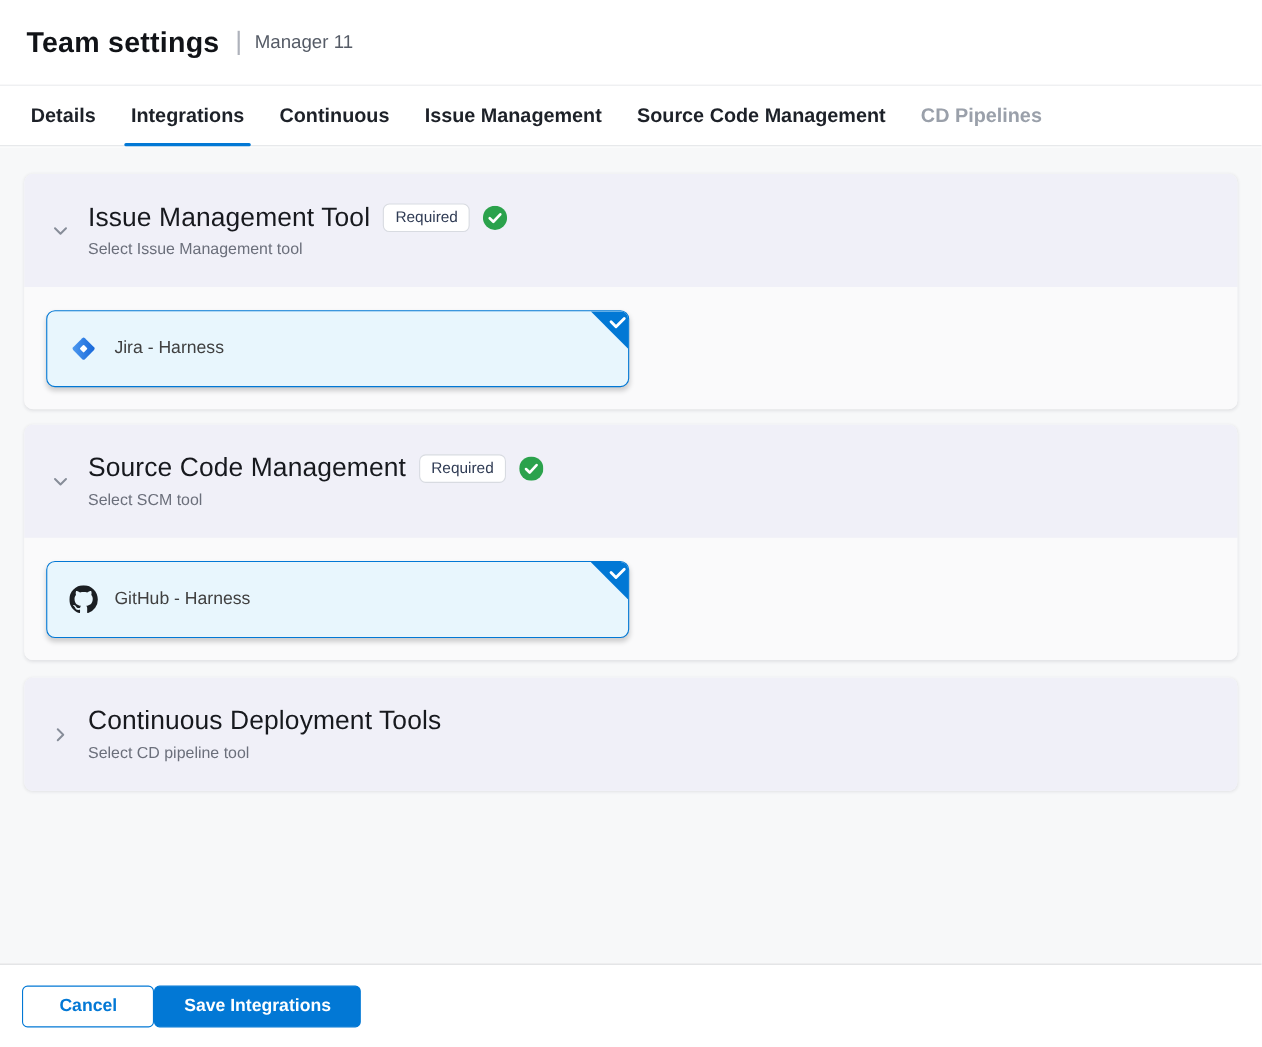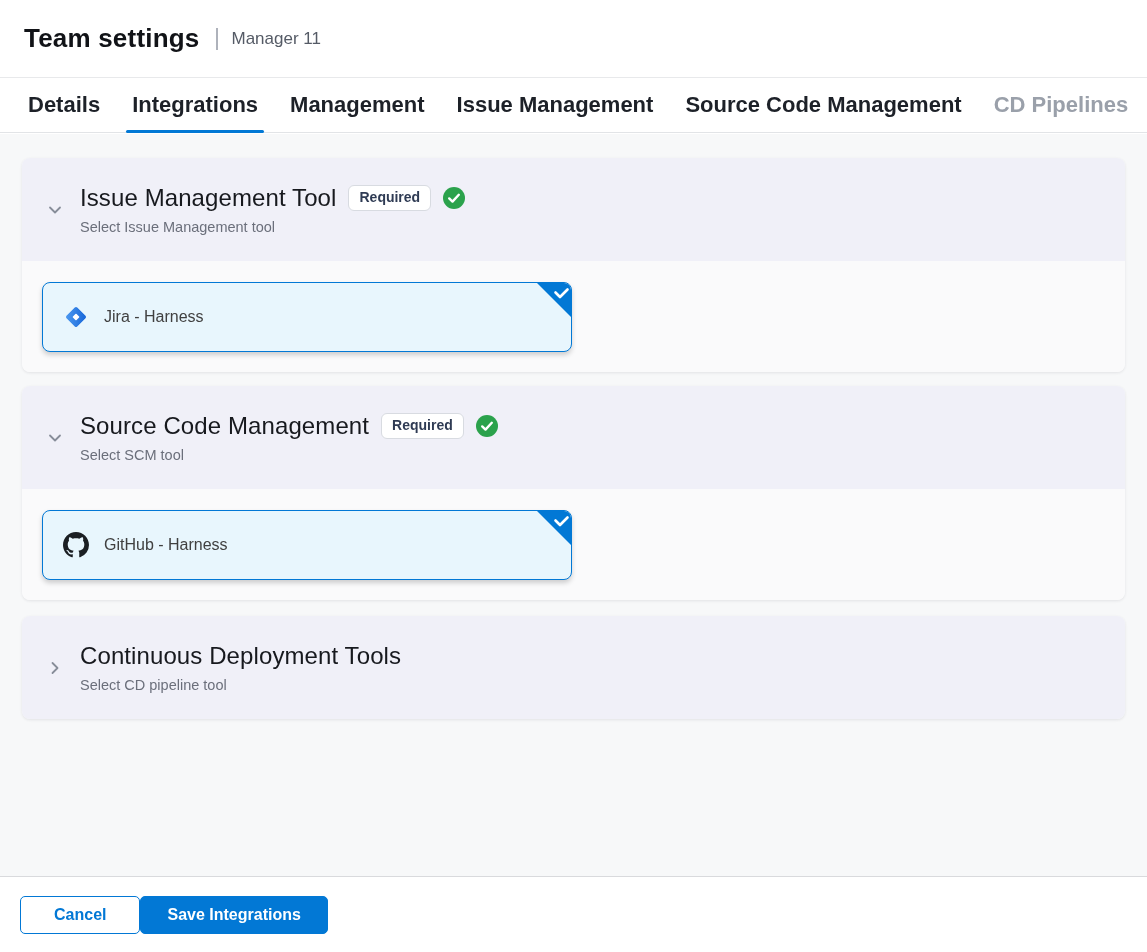--- a/index.html
+++ b/index.html
@@ -44,21 +44,21 @@
     background: #ffffff;
     border-bottom: 1px solid #e2e4e7;
     display: flex;
     align-items: stretch;
     padding: 0 12px;
   }
   .tab {
     display: flex;
     align-items: center;
     padding: 0 16px;
-    font-size: 22px;
+    font-size: 18px;
     font-weight: 600;
     color: #1d2128;
     position: relative;
     cursor: pointer;
     white-space: nowrap;
   }
   .tab.active::after {
     content: "";
     position: absolute;
     left: 10px;
@@ -111,21 +111,21 @@
     font-weight: 400;
     color: #17191e;
     letter-spacing: 0.1px;
   }
   .required-badge {
     background: #ffffff;
     border: 1px solid #d8dbe1;
     border-radius: 6px;
     padding: 3px 10px 4px;
     font-size: 14px;
-    font-weight: 700;
+    font-weight: 400;
     color: #2f3b54;
     line-height: 1.2;
   }
   .section-subtitle {
     font-size: 14.5px;
     color: #6b6f7b;
   }
   .section-body {
     background: #fafafb;
     padding: 21px 20px 20px;
@@ -200,21 +200,21 @@
 
 <div class="page-header">
   <div class="page-title">Team settings</div>
   <div class="title-divider"></div>
   <div class="page-subtitle">Manager 11</div>
 </div>
 
 <div class="tab-bar">
   <div class="tab">Details</div>
   <div class="tab active">Integrations</div>
-  <div class="tab">Management</div>
+  <div class="tab">Continuous</div>
   <div class="tab">Issue Management</div>
   <div class="tab">Source Code Management</div>
   <div class="tab disabled">CD Pipelines</div>
 </div>
 
 <div class="content">
 
   <div class="section-card">
     <div class="section-header">
       <span class="chev">

